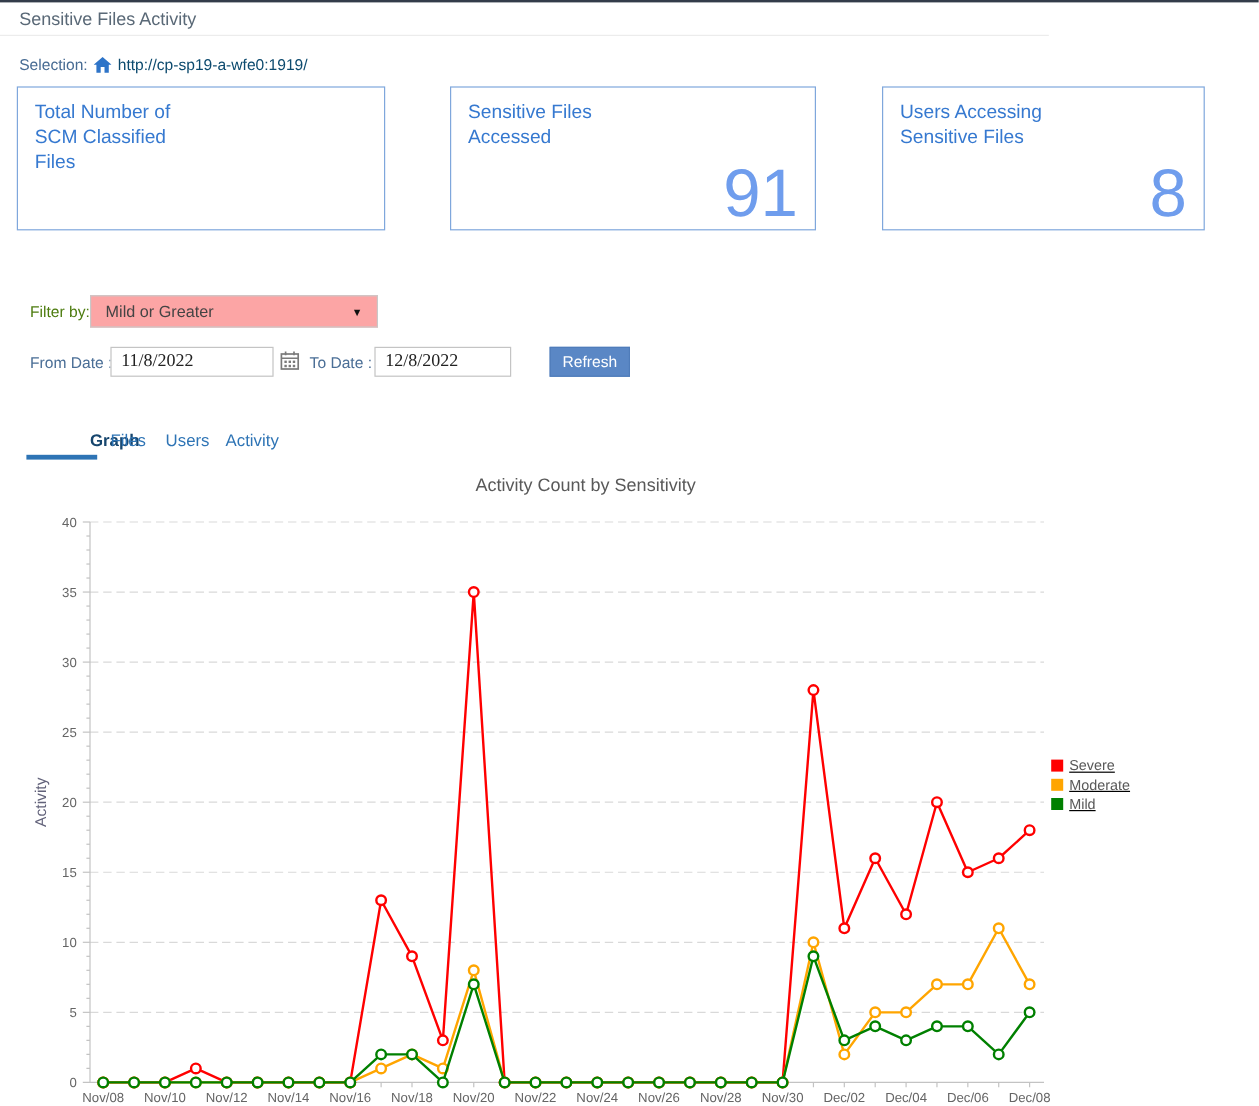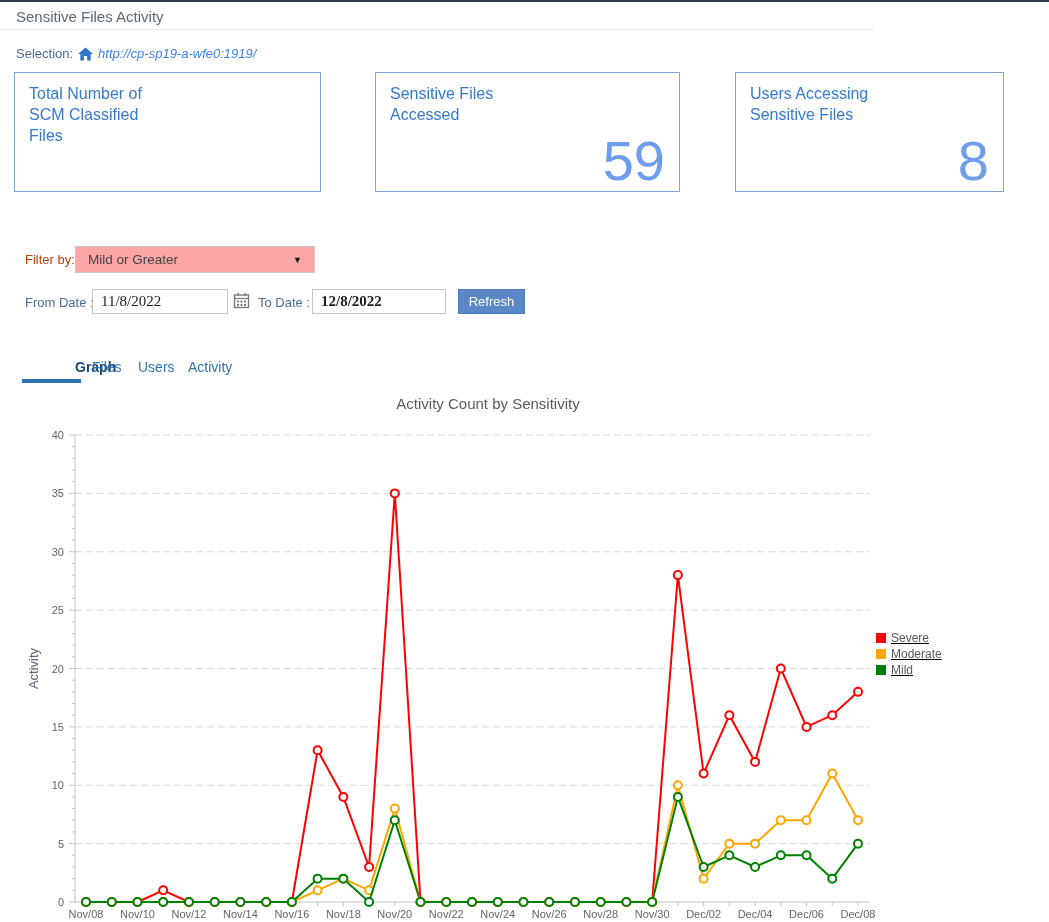--- a/index.html
+++ b/index.html
@@ -4,36 +4,36 @@
 <style>
   html,body{margin:0;padding:0;}
   body{
     width:1049px;height:922px;position:relative;overflow:hidden;
     background:#ffffff;font-family:"Liberation Sans", sans-serif;
   }
   .top-line{position:absolute;left:0;top:0;width:1049px;height:2px;background:#333c4a;}
   .page-header{position:absolute;left:0;top:2px;width:874px;height:27px;border-bottom:1px solid #ececec;}
   .page-title{position:absolute;left:16px;top:6px;font-size:15px;color:#5a6977;}
   .selection-row{position:absolute;left:16px;top:46px;font-size:13px;color:#476b93;display:flex;align-items:center;gap:5px;}
-  .selection-url{color:#3b82f6;font-style:italic;}
+  .selection-url{color:#0c4a6e;}
   .stat-card{position:absolute;top:72px;height:120px;border:1px solid #7fa7dc;background:#fff;box-sizing:border-box;}
   .stat-card.c1{left:14px;width:307px;}
   .stat-card.c2{left:375px;width:305px;}
   .stat-card.c3{left:735px;width:269px;}
   .stat-label{position:absolute;left:14px;top:10px;font-size:16px;line-height:21px;color:#3679d0;white-space:pre-line;}
   .stat-value{position:absolute;right:14px;bottom:2px;font-size:56px;font-weight:300;color:#6f9ded;line-height:1;}
-  .filter-label{position:absolute;left:25px;top:252px;font-size:13px;color:#c2410c;}
+  .filter-label{position:absolute;left:25px;top:252px;font-size:13px;color:#4d7c0f;}
   .filter-dropdown{position:absolute;left:75px;top:246px;width:240px;height:27px;border:1px solid #c8c8c8;background:#fca5a5;box-sizing:border-box;display:flex;align-items:center;cursor:pointer;}
   .filter-dropdown .val{margin-left:12px;font-size:13.5px;color:#444;}
   .filter-dropdown .arrow{position:absolute;right:12px;top:8px;font-size:9px;color:#111;}
   .from-label{position:absolute;left:25px;top:295px;font-size:13px;color:#4a6e96;}
   .date-input{position:absolute;top:289px;height:25px;border:1px solid #c4c4c4;box-sizing:border-box;
     font-family:"Liberation Serif", serif;font-size:15px;color:#222;padding:0 16px 0 8px;outline:none;}
   .date-input.from{left:92px;width:136px;}
-  .date-input.to{left:312px;width:134px;font-weight:bold;}
+  .date-input.to{left:312px;width:114px;}
   .calendar-icon{position:absolute;left:233px;top:292px;width:17px;height:17px;cursor:pointer;}
   .to-label{position:absolute;left:258px;top:295px;font-size:13px;color:#4a6e96;}
   .refresh-button{position:absolute;left:458px;top:289px;width:67px;height:25px;background:#5a87c5;border:1px solid #4f7cba;
     color:#fff;font-size:13px;font-family:"Liberation Sans",sans-serif;cursor:pointer;}
   .tab{position:absolute;top:359px;font-size:14px;color:#2e74b5;cursor:pointer;}
   .tab.active{color:#17466e;font-weight:bold;margin-left:44px;}
   .tab.t-graph{left:31px;} .tab.t-files{left:92px;} .tab.t-users{left:138px;} .tab.t-activity{left:188px;}
   .tab-underline{position:absolute;left:22px;top:379px;width:59px;height:4px;background:#2e74b5;}
   .chart-area{position:absolute;left:0;top:392px;width:1049px;height:530px;}
   svg text{font-family:"Liberation Sans",sans-serif;}
@@ -61,21 +61,21 @@
 </div>
 
 <div class="stat-card c1">
   <div class="stat-label">Total Number of
 SCM Classified
 Files</div>
 </div>
 <div class="stat-card c2">
   <div class="stat-label">Sensitive Files
 Accessed</div>
-  <div class="stat-value">59</div>
+  <div class="stat-value">91</div>
 </div>
 <div class="stat-card c3">
   <div class="stat-label">Users Accessing
 Sensitive Files</div>
   <div class="stat-value">8</div>
 </div>
 
 <div class="filter-label">Filter by:</div>
 <div class="filter-dropdown">
   <span class="val">Mild or Greater</span>

